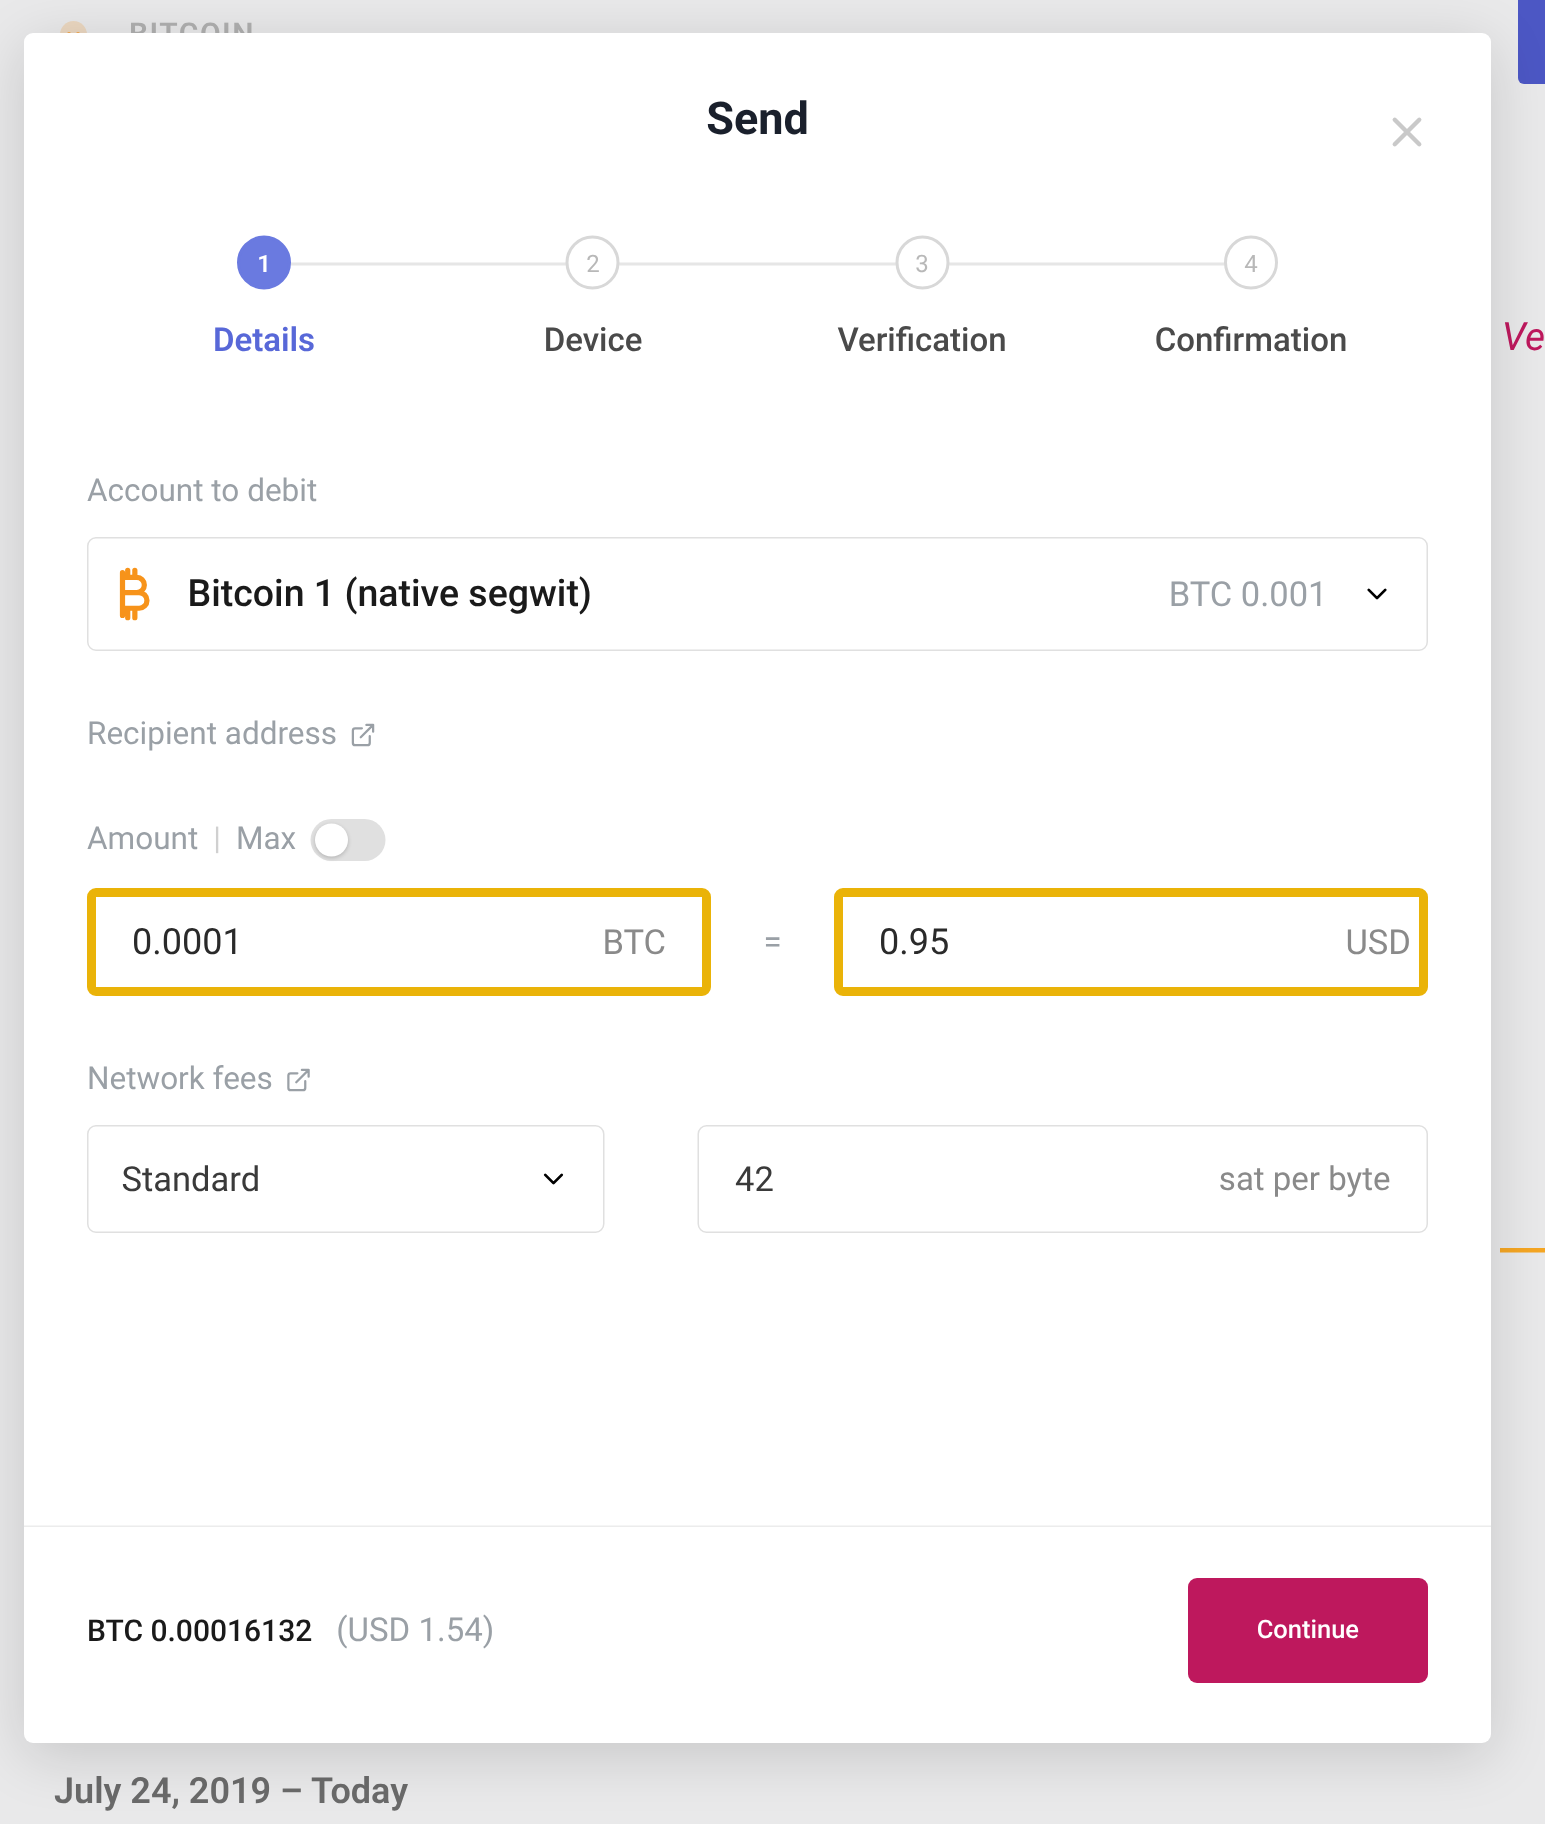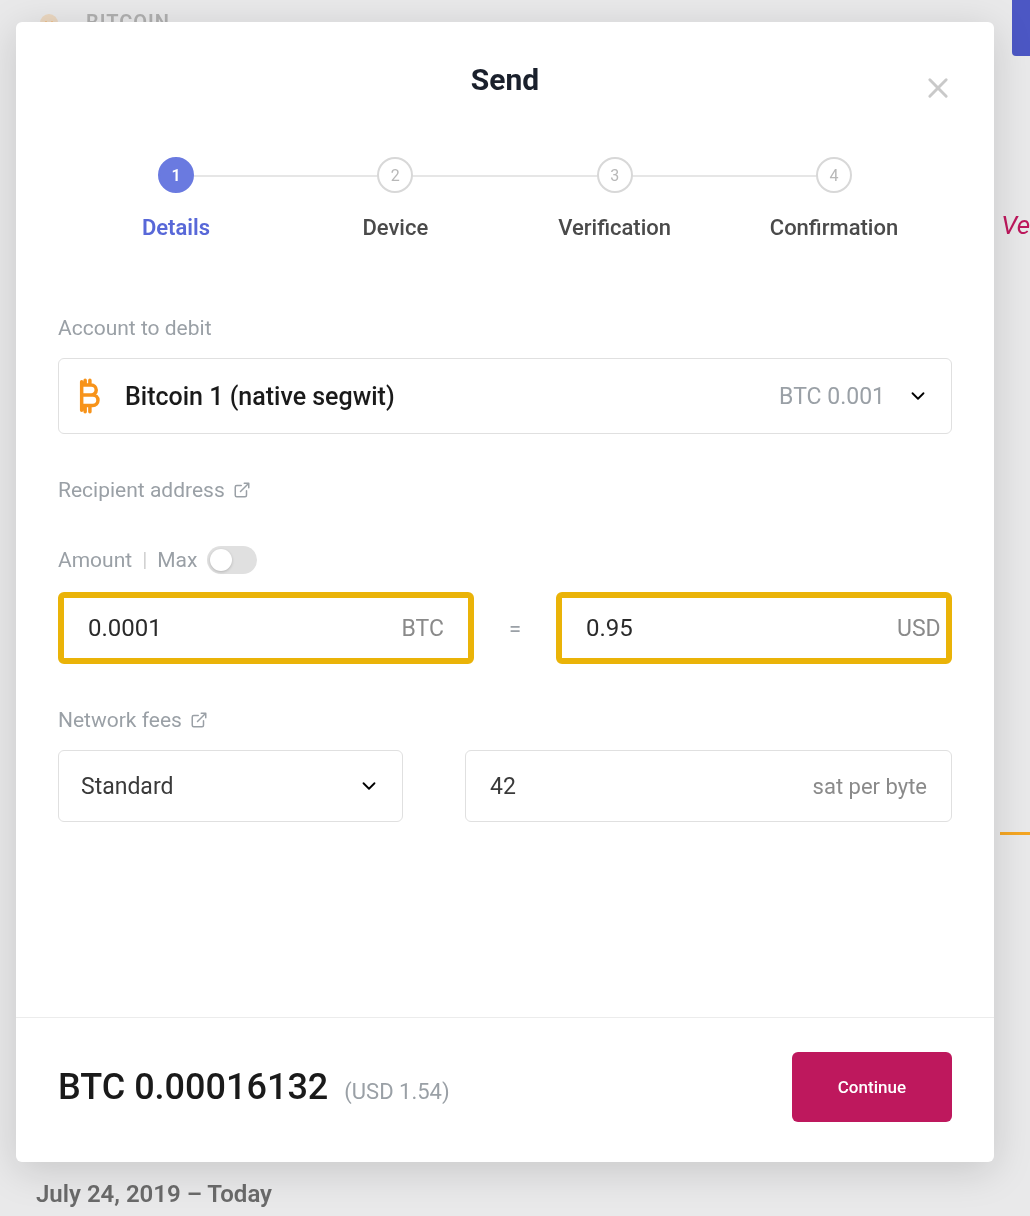--- a/index.html
+++ b/index.html
@@ -62,21 +62,21 @@
   .fee-select{width:345px;height:72px;border:1px solid #e0e0e0;border-radius:6px;display:flex;align-items:center;padding:0 22px;cursor:pointer;}
   .fee-select-label{flex:1;font-size:23px;color:#3a3a3a;}
   .fee-input-box{flex:1;height:72px;border:1px solid #e0e0e0;border-radius:6px;display:flex;align-items:center;padding:0 24px;}
   .fee-input{border:none;outline:none;font-size:23px;color:#3a3a3a;flex:1;font-family:inherit;}
   .fee-unit{font-size:22px;color:#8a8a8a;}
 
   .footer{border-top:1px solid #ececec;padding:34px 42px 40px 42px;display:flex;align-items:center;justify-content:space-between;}
   .total-block{}
   .total-label{font-size:21px;color:#9aa0a6;margin-bottom:6px;}
   .total-line{display:flex;align-items:baseline;gap:16px;}
-  .total-crypto{font-size:36px;color:#1a1a1a;font-weight:500;}
+  .total-crypto{font-size:20px;color:#1a1a1a;font-weight:500;}
   .total-fiat{font-size:22px;color:#9aa0a6;}
   .continue-btn{background:#be185d;color:#fff;border:none;border-radius:6px;height:70px;padding:0 46px;font-size:17px;font-weight:500;cursor:pointer;}
 </style>
 </head>
 <body>
 
 <div class="bg-currency-dot">
   <svg viewBox="0 0 24 24" fill="#f7931a" width="12" height="12">
       <circle cx="6" cy="12" r="3"></circle>
       <circle cx="18" cy="12" r="3"></circle>

